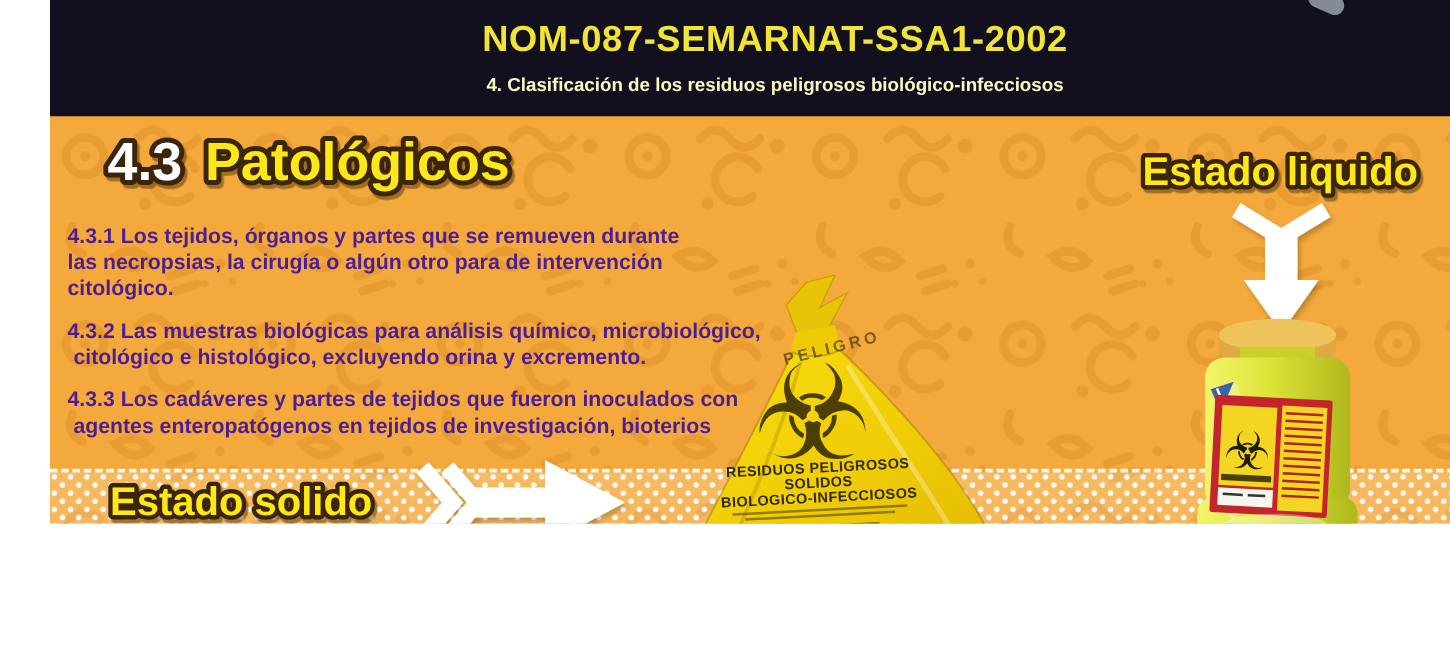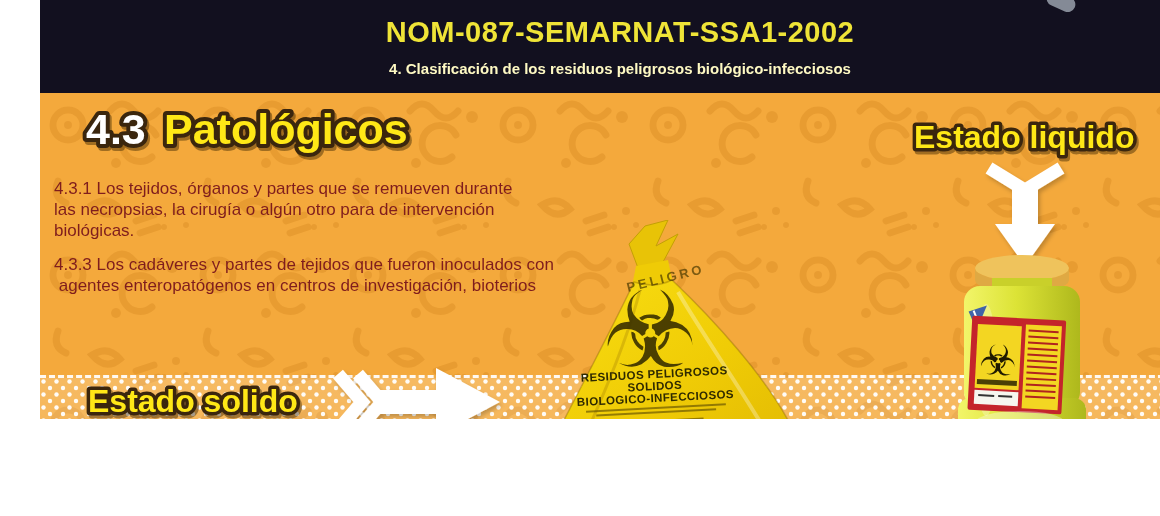--- a/index.html
+++ b/index.html
@@ -41,21 +41,21 @@
   .dot-band svg { display:block; }
   .band-bottom-line {
     position:absolute; left:0; bottom:0; width:100%; height:2px;
     background:rgba(70,45,15,0.30);
   }
 
   
   .clauses { position:absolute; left:14px; top:178px; width:540px; z-index:5; }
   .para { margin-bottom:13px; }
   .line {
-    color:#7f1d1d; font-size:17px; line-height:21px; white-space:pre;
+    color:#4c1d95; font-size:17px; line-height:21px; white-space:pre;font-weight:bold;
   }
   .heading-svg { position:absolute; overflow:visible; z-index:5; }
   .art { position:absolute; z-index:4; }
   .arrow-svg { position:absolute; z-index:3; overflow:visible; }
 </style>
 </head>
 <body>
 
 <div class="stage">
 
@@ -111,27 +111,29 @@
     <g filter="url(#hshadow)" font-family="Liberation Sans, sans-serif" font-weight="bold" font-size="43" stroke="#3A270F" stroke-width="8" stroke-linejoin="round" paint-order="stroke">
       <text x="8" y="48" fill="#FFFFFF">4.3</text>
       <text x="86" y="48" fill="#FFE819">Patológicos</text>
     </g>
   </svg>
 
   <div class="clauses">
     <div class="para">
       <div class="line">4.3.1 Los tejidos, órganos y partes que se remueven durante</div>
       <div class="line">las necropsias, la cirugía o algún otro para de intervención</div>
-      <div class="line">biológicas.</div>
+      <div class="line">citológico.</div>
     </div>
     <div class="para">
+      <div class="line">4.3.2 Las muestras biológicas para análisis químico, microbiológico,</div>
+      <div class="line"> citológico e histológico, excluyendo orina y excremento.</div>
     </div>
     <div class="para">
       <div class="line">4.3.3 Los cadáveres y partes de tejidos que fueron inoculados con</div>
-      <div class="line"> agentes enteropatógenos en centros de investigación, bioterios</div>
+      <div class="line"> agentes enteropatógenos en tejidos de investigación, bioterios</div>
     </div>
   </div>
 
   <svg class="heading-svg" style="left:42px; top:376px;" width="260" height="52">
     <defs>
         <filter id="hs1" x="-20%" y="-20%" width="140%" height="160%">
       <feDropShadow dx="2" dy="3" stdDeviation="0" flood-color="#3A270F" flood-opacity="0.45"></feDropShadow>
     </filter>
       </defs>
     <text x="6" y="36" filter="url(#hs1)" font-family="Liberation Sans, sans-serif" font-weight="bold" font-size="32" fill="#FFE819" stroke="#3A270F" stroke-width="7" stroke-linejoin="round" paint-order="stroke">Estado solido</text>

